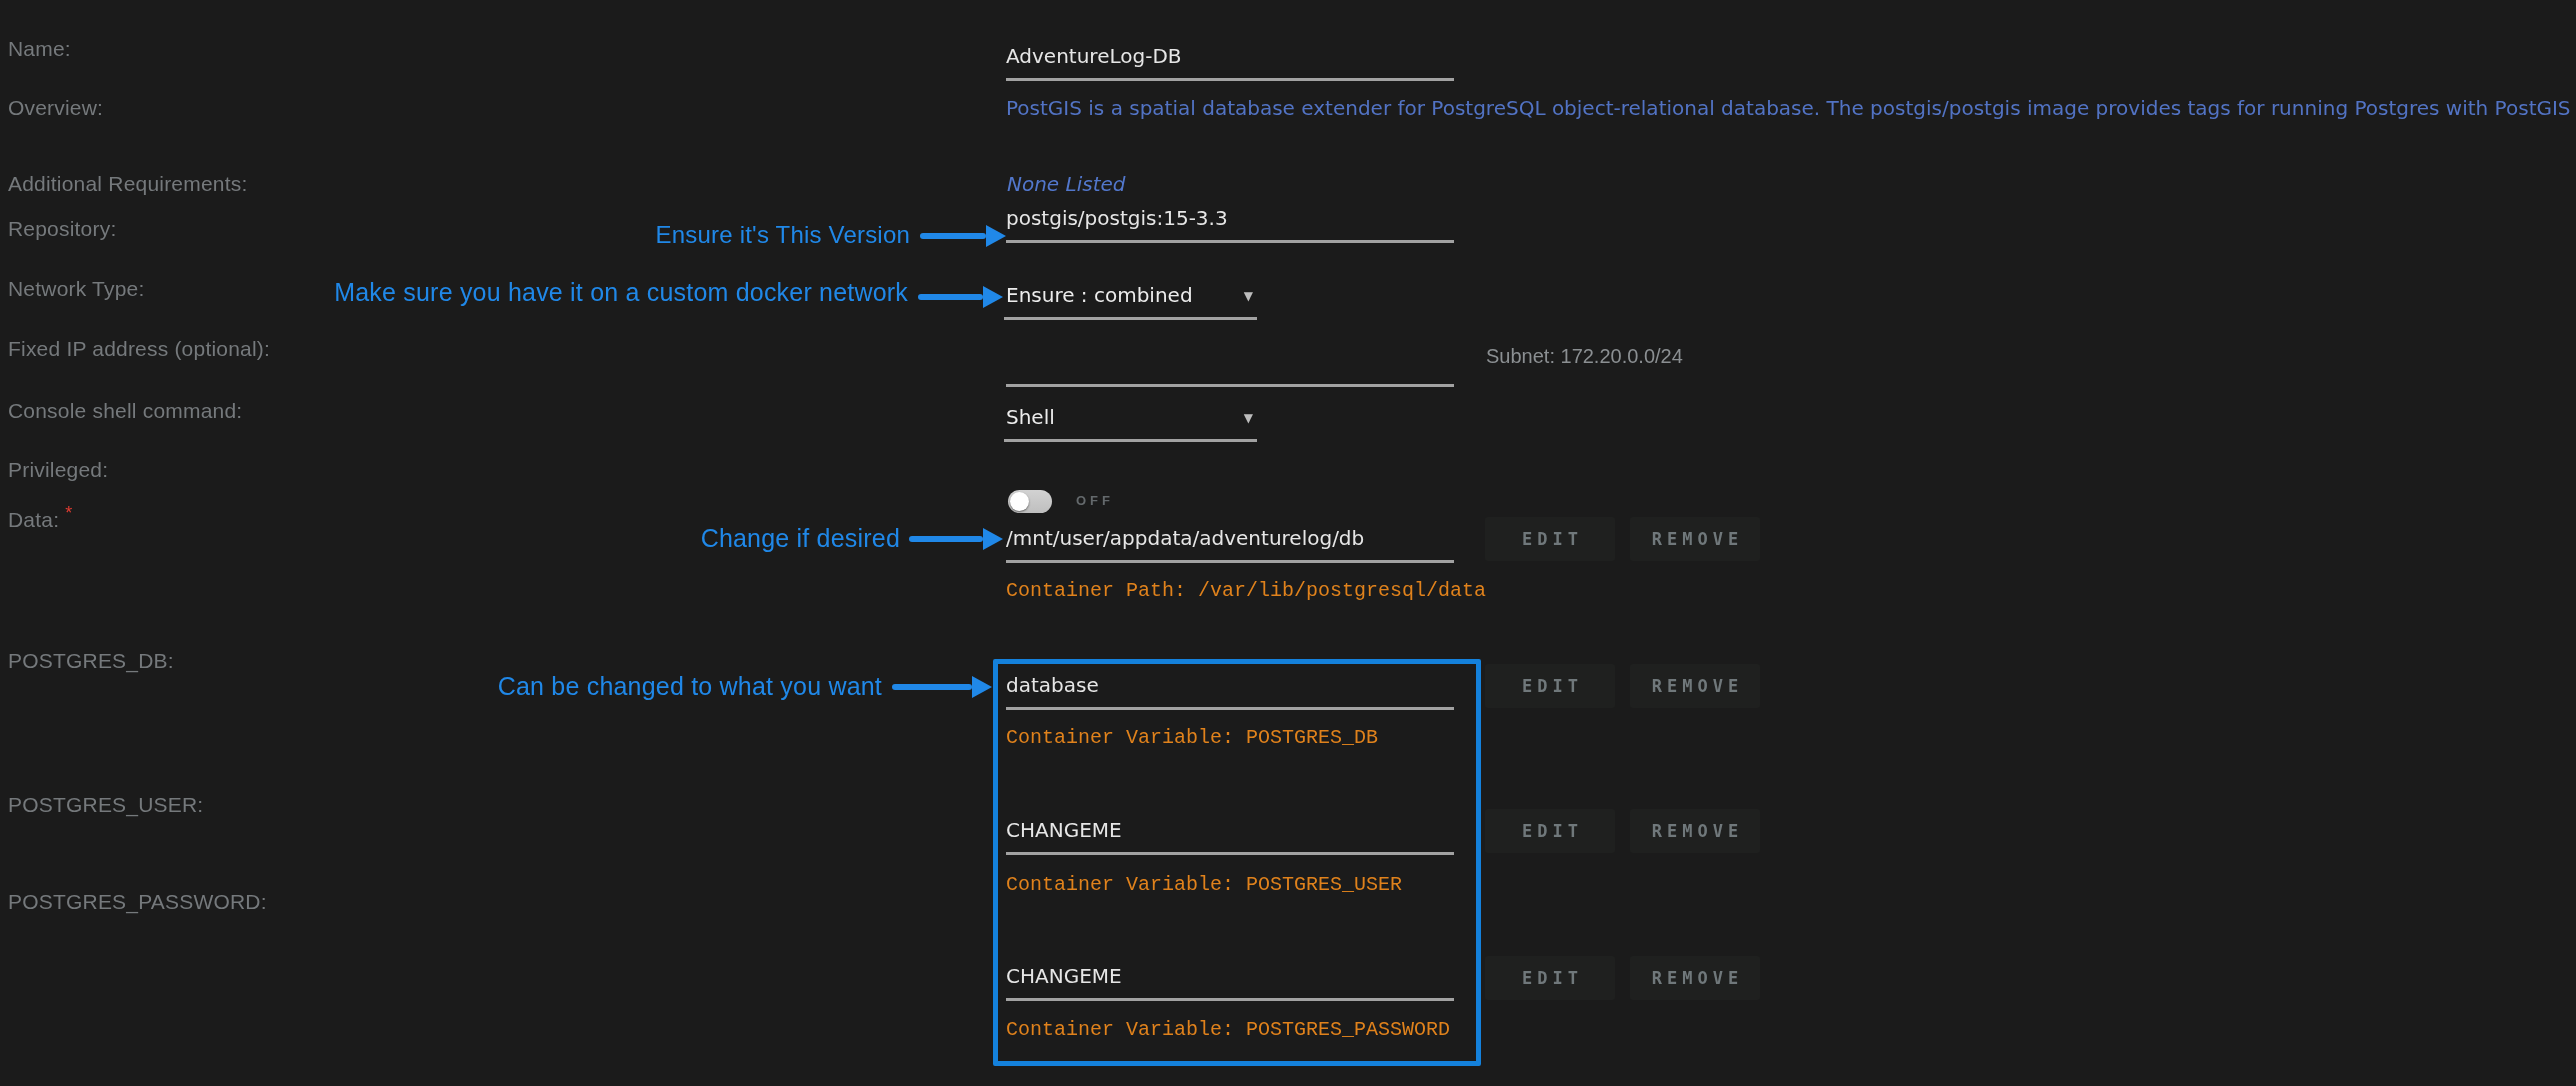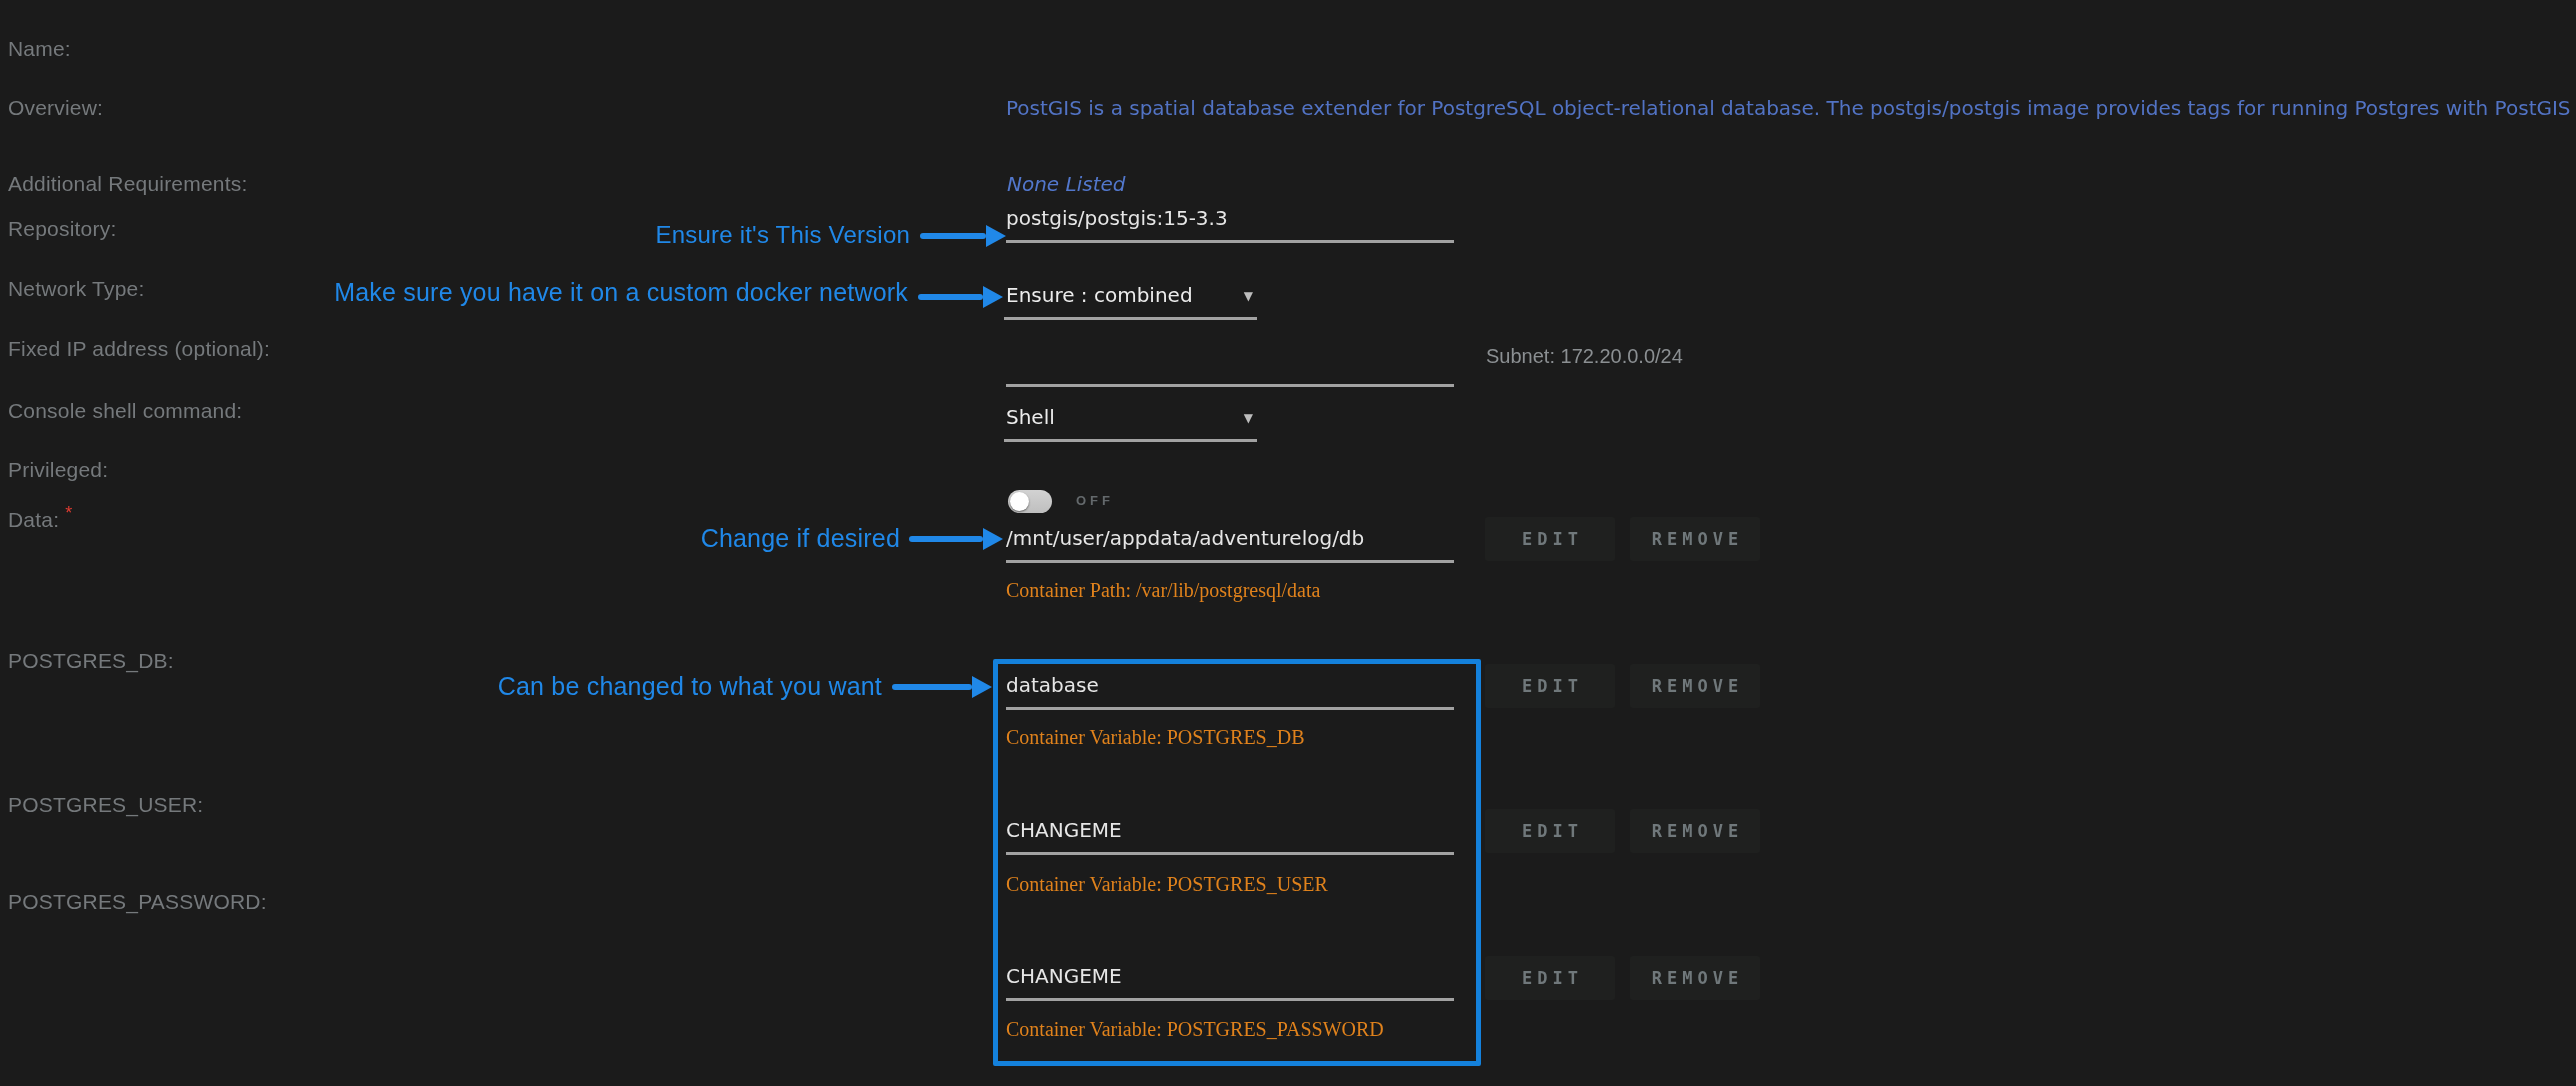--- a/index.html
+++ b/index.html
@@ -19,21 +19,21 @@
     font-family:"DejaVu Sans",sans-serif;outline:none;border-radius:0;
   }
   .sel{
     position:absolute;left:1004px;width:251px;height:24px;
     border-bottom:3px solid #a2a2a2;padding:0 0 10px 2px;color:#ececec;
     font-size:20px;font-family:"DejaVu Sans",sans-serif;cursor:default;
   }
   .sel .caret{float:right;font-size:12px;color:#bdbdbd;margin-top:6px;margin-right:4px;}
   .helper{
     position:absolute;left:1006px;color:#e0821c;font-size:20px;
-    font-family:Liberation Serif, serif;white-space:nowrap;
+    font-family:Liberation Mono, monospace;white-space:nowrap;
   }
   .overview{
     position:absolute;left:1006px;top:96px;color:#5273c4;font-size:20px;
     font-family:"DejaVu Sans",sans-serif;white-space:nowrap;
   }
   .nonelisted{
     position:absolute;left:1007px;top:172px;color:#5277cc;font-size:20px;
     font-style:italic;font-family:"DejaVu Sans",sans-serif;
   }
   .subnet{position:absolute;left:1486px;top:345px;color:#8b8f92;font-size:20px;}
@@ -82,20 +82,21 @@
   <div class="lbl" style="top:216px">Repository:</div>
   <div class="lbl" style="top:276px">Network Type:</div>
   <div class="lbl" style="top:336px">Fixed IP address (optional):</div>
   <div class="lbl" style="top:398px">Console shell command:</div>
   <div class="lbl" style="top:457px">Privileged:</div>
   <div class="lbl" style="top:500px"><span>Data:</span><span class="req">*</span></div>
   <div class="lbl" style="top:648px">POSTGRES_DB:</div>
   <div class="lbl" style="top:792px">POSTGRES_USER:</div>
   <div class="lbl" style="top:889px">POSTGRES_PASSWORD:</div>
 
+  <input class="tinput" style="top: 44px;" value="AdventureLog-DB">
   <div class="overview">PostGIS is a spatial database extender for PostgreSQL object-relational database. The postgis/postgis image provides tags for running Postgres with PostGIS extensions installed.</div>
   <div class="nonelisted">None Listed</div>
 
   <input class="tinput" style="top: 206px;" value="postgis/postgis:15-3.3">
 
   <div class="sel" style="top:283px">
     <span class="caret">▼</span>
     <span>Ensure : combined</span>
   </div>
 

